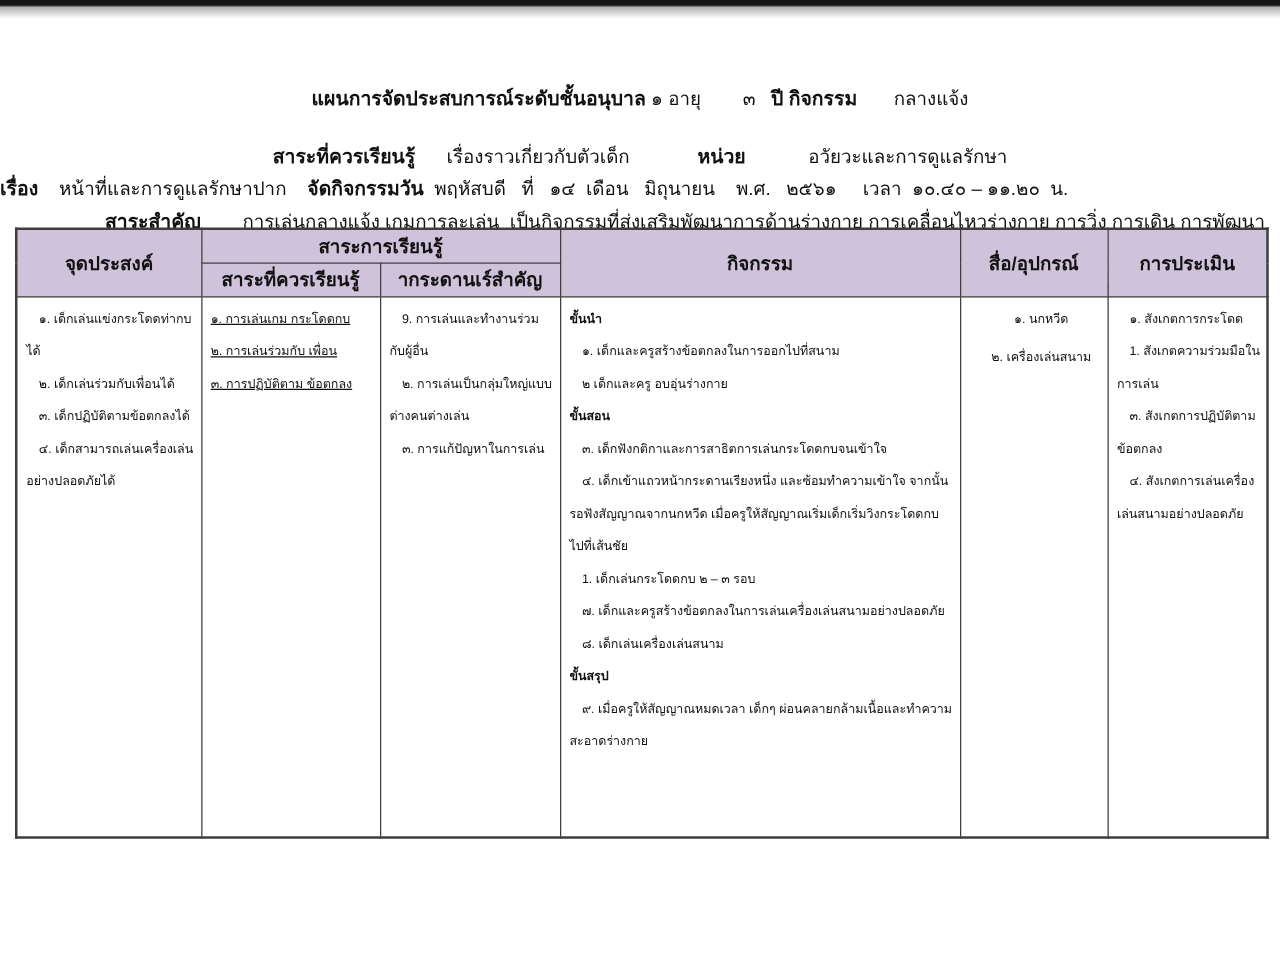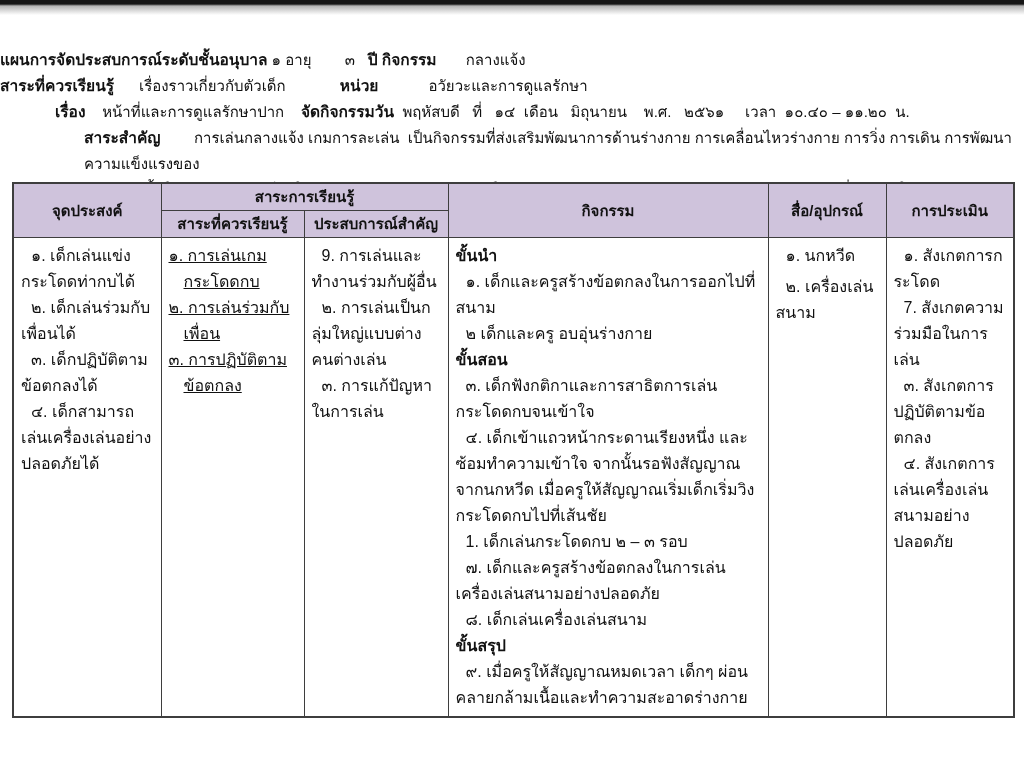--- a/index.html
+++ b/index.html
@@ -4,42 +4,42 @@
 <style>
   html,body{margin:0;padding:0;width:1024px;height:768px;overflow:hidden;
     background:#ffffff;color:#111;
     font-family:"Liberation Sans","DejaVu Sans",sans-serif;}
   .page{position:relative;width:1024px;height:768px;background:#fff;}
   .topbar{position:absolute;top:0;left:0;width:100%;height:16px;
     background:linear-gradient(to bottom,#161616 0,#161616 4px,rgba(40,40,40,.35) 6px,rgba(255,255,255,0) 15px);}
   
   .head{position:absolute;top:47px;left:0;width:1024px;}
   .hline{white-space:pre-wrap;font-size:15px;line-height:26px;}
-  .hl-0,.hl-1{}
-  .hl-2{padding-left:55px;}
+  .hl-0,.hl-1{text-align:center;margin-top:20px;}
+  .hl-2{}
   .hl-3{padding-left:84px;}
   .hl-4{padding-left:103px;position:relative;}
   .hline .b{font-weight:bold;font-size:15.5px;}
   .hline .pin-right{position:absolute;right:88px;top:0;}
   
   table.doc{position:absolute;left:12px;top:182px;width:1001px;
     border-collapse:collapse;table-layout:fixed;
     border:2px solid var(--border,#3e3e3e);}
   table.doc th,table.doc td{border:1px solid var(--border,#3e3e3e);}
   table.doc th{background:var(--header-bg,#cfc3dc);font-weight:bold;
     font-size:15px;padding:1px 2px;text-align:center;}
   tr.h1 th{height:20px;}
   tr.h2 th{height:23px;}
   table.doc td{vertical-align:top;height:421px;padding:5px 5px 5px 7px;
-    font-size:16px;line-height:26px;background:#fff;}
+    font-size:10px;line-height:26px;background:#fff;}
   .para{margin:0;}
   .para.num{text-indent:10px;}
   .para.hang{padding-left:15px;text-indent:-15px;text-decoration:underline;}
   .para.heading{font-weight:bold;font-family:Liberation Serif, serif;}
-  .para.gap{margin-bottom:5px;}
+  .para.gap{margin-bottom:5px;text-align:center;}
 </style>
 </head>
 <body>
 
 <div class="page">
   <div class="topbar"></div>
 
   <div class="head">
     <div class="hline hl-0"><span class="b">แผนการจัดประสบการณ์ระดับชั้นอนุบาล</span><span class=""> ๑ อายุ</span><span class="">        ๓   </span><span class="b">ปี </span><span class="b">กิจกรรม</span><span class="">       กลางแจ้ง</span></div>
     <div class="hline hl-1"><span class="b">สาระที่ควรเรียนรู้</span><span class="">      เรื่องราวเกี่ยวกับตัวเด็ก</span><span class="">             </span><span class="b">หน่วย</span><span class="">            อวัยวะและการดูแลรักษา</span></div>
@@ -60,21 +60,21 @@
     <thead>
       <tr class="h1">
         <th rowspan="2">จุดประสงค์</th>
         <th colspan="2">สาระการเรียนรู้</th>
         <th rowspan="2">กิจกรรม</th>
         <th rowspan="2">สื่อ/อุปกรณ์</th>
         <th rowspan="2">การประเมิน</th>
       </tr>
       <tr class="h2">
         <th>สาระที่ควรเรียนรู้</th>
-        <th>ประสบการณ์สำคัญ</th>
+        <th>ากระดานเร์สำคัญ</th>
       </tr>
     </thead>
     <tbody>
       <tr>
         <td>
             <div class="para num">๑. เด็กเล่นแข่งกระโดดท่ากบได้</div>
             <div class="para num">๒. เด็กเล่นร่วมกับเพื่อนได้</div>
             <div class="para num">๓. เด็กปฏิบัติตามข้อตกลงได้</div>
             <div class="para num">๔. เด็กสามารถเล่นเครื่องเล่นอย่างปลอดภัยได้</div>
           </td>
@@ -100,20 +100,20 @@
             <div class="para num">๘. เด็กเล่นเครื่องเล่นสนาม</div>
             <div class="para heading">ขั้นสรุป</div>
             <div class="para num">๙. เมื่อครูให้สัญญาณหมดเวลา เด็กๆ ผ่อนคลายกล้ามเนื้อและทำความสะอาดร่างกาย</div>
           </td>
         <td>
             <div class="para num gap">๑. นกหวีด</div>
             <div class="para num gap">๒. เครื่องเล่นสนาม</div>
           </td>
         <td>
             <div class="para num">๑. สังเกตการกระโดด</div>
-            <div class="para num">7. สังเกตความร่วมมือในการเล่น</div>
+            <div class="para num">1. สังเกตความร่วมมือในการเล่น</div>
             <div class="para num">๓. สังเกตการปฏิบัติตามข้อตกลง</div>
             <div class="para num">๔. สังเกตการเล่นเครื่องเล่นสนามอย่างปลอดภัย</div>
           </td>
       </tr>
     </tbody>
   </table>
 </div>
 
 </body></html>

